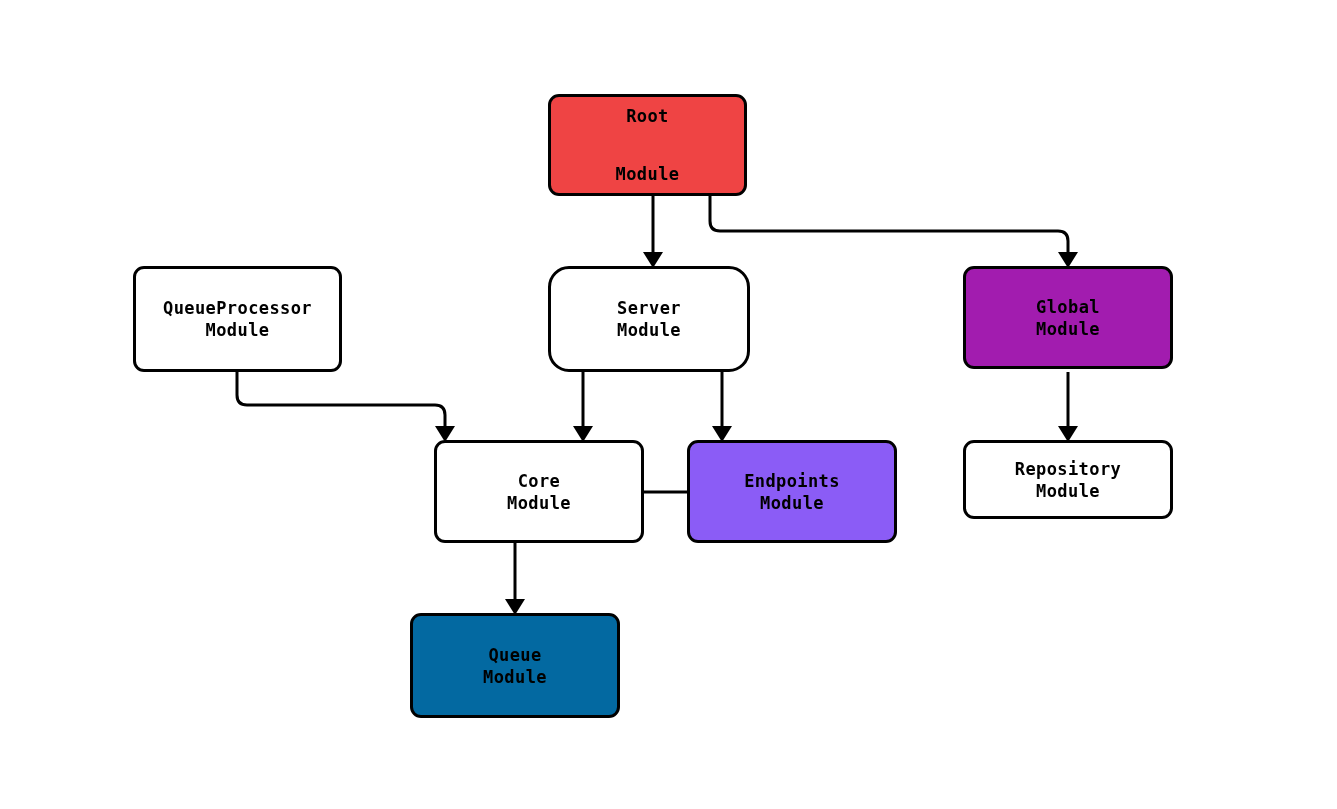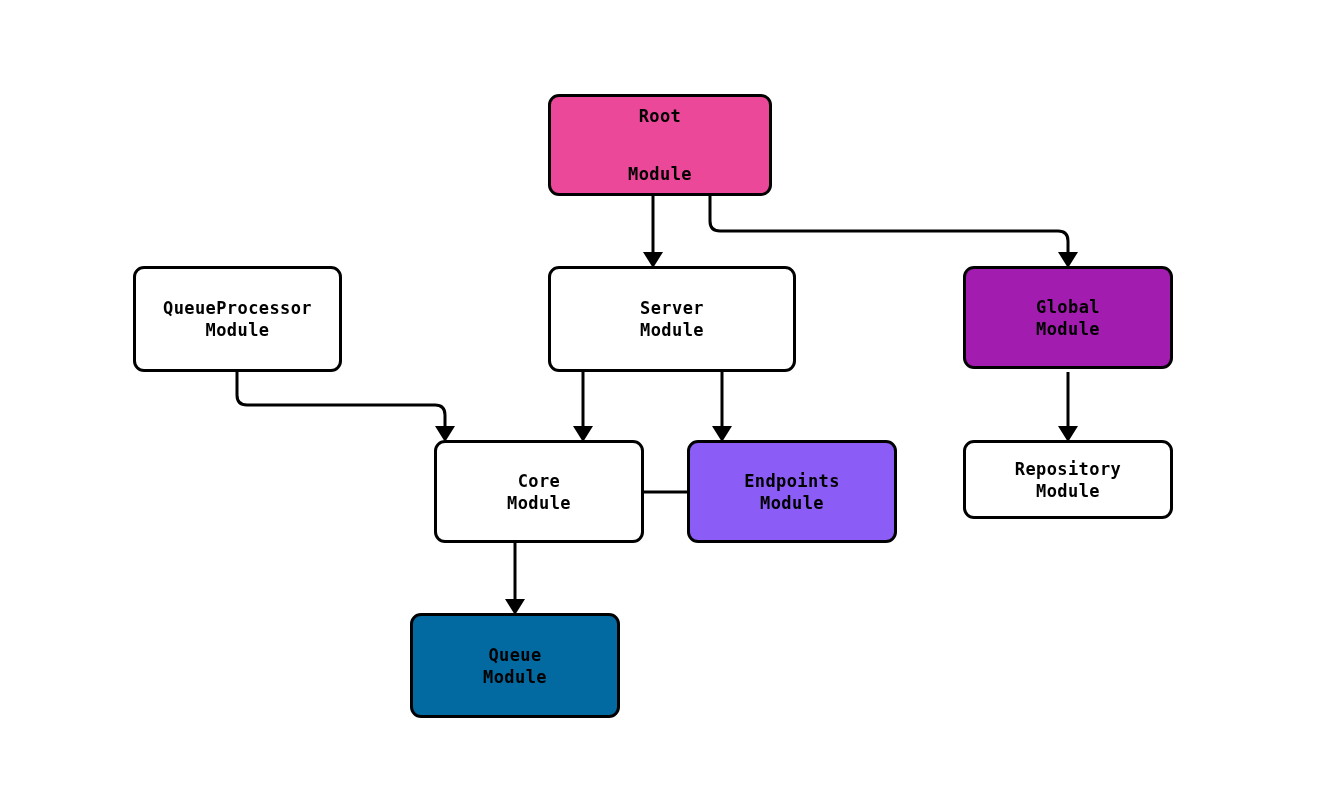--- a/index.html
+++ b/index.html
@@ -66,29 +66,29 @@
       <path d="M 722 372 L 722 426" fill="none" stroke="#000000" stroke-width="3" stroke-linecap="butt" stroke-linejoin="round"></path>
       <polygon points="722,442 712,426 732,426" fill="#000000"></polygon>
       <path d="M 1068 372 L 1068 426" fill="none" stroke="#000000" stroke-width="3" stroke-linecap="butt" stroke-linejoin="round"></path>
       <polygon points="1068,442 1058,426 1078,426" fill="#000000"></polygon>
       <path d="M 687 492 L 638 492" fill="none" stroke="#000000" stroke-width="3" stroke-linecap="butt" stroke-linejoin="round"></path>
       <polygon points="622,492 638,482 638,502" fill="#000000"></polygon>
       <path d="M 515 543 L 515 599" fill="none" stroke="#000000" stroke-width="3" stroke-linecap="butt" stroke-linejoin="round"></path>
       <polygon points="515,615 505,599 525,599" fill="#000000"></polygon>
     </svg>
 
-<div class="node" style="left: 548px; top: 94px; width: 224px; height: 102px; background: #ec4899; border-color: rgb(0, 0, 0); border-width: 3px; gap: 36px;">
+<div class="node" style="left: 548px; top: 94px; width: 199px; height: 102px; background: #ef4444; border-color: rgb(0, 0, 0); border-width: 3px; gap: 36px;">
       <div class="node-line">Root</div>
       <div class="node-line">Module</div>
     </div>
     <div class="node" style="left: 133px; top: 266px; width: 209px; height: 106px; background: rgb(255, 255, 255); border-color: rgb(0, 0, 0); border-width: 3px;">
       <div class="node-line">QueueProcessor</div>
       <div class="node-line">Module</div>
     </div>
-    <div class="node" style="left: 548px; top: 266px; width: 248px; height: 106px; background: rgb(255, 255, 255); border-color: rgb(0, 0, 0); border-width: 3px;">
+    <div class="node" style="left: 548px; top: 266px; width: 202px; height: 106px; background: rgb(255, 255, 255); border-color: rgb(0, 0, 0); border-width: 3px; border-radius: 21px;">
       <div class="node-line">Server</div>
       <div class="node-line">Module</div>
     </div>
     <div class="node" style="left: 963px; top: 266px; width: 210px; height: 103px; background: #a21caf; border-color: rgb(0, 0, 0); border-width: 3px;">
       <div class="node-line">Global</div>
       <div class="node-line">Module</div>
     </div>
     <div class="node" style="left: 410px; top: 440px; width: 210px; height: 103px; background: rgb(255, 255, 255); border-color: rgb(0, 0, 0); border-width: 3px; margin-left: 24px;">
       <div class="node-line">Core</div>
       <div class="node-line">Module</div>

